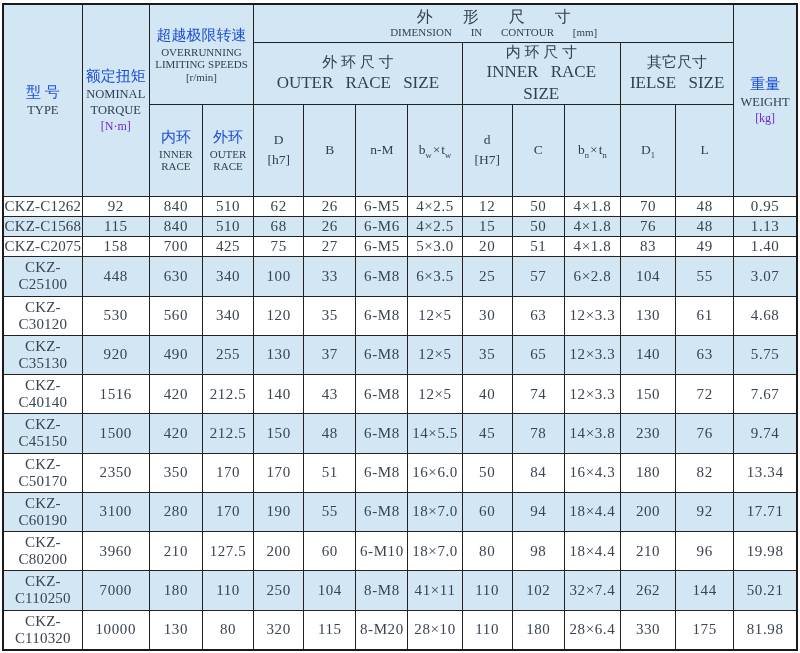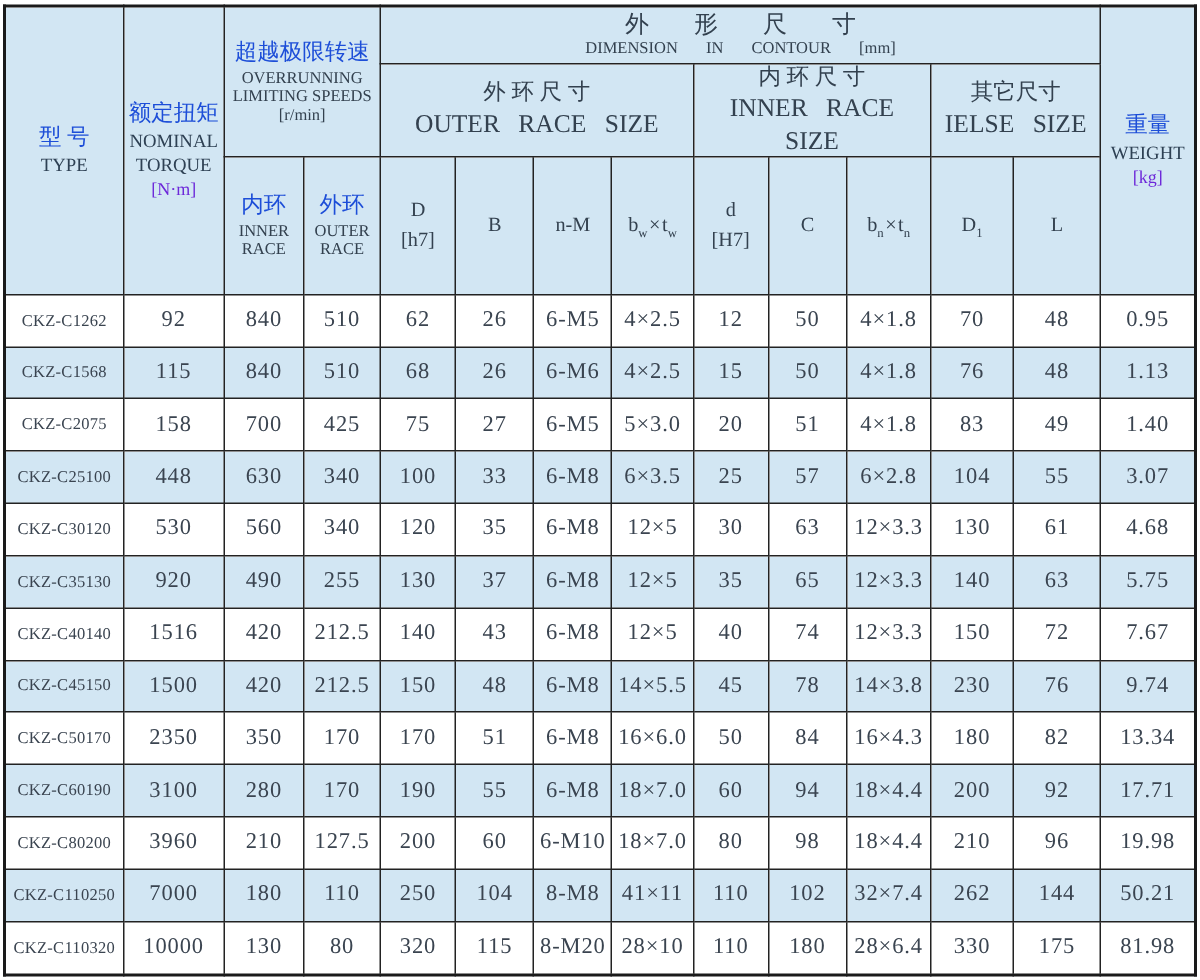--- a/index.html
+++ b/index.html
@@ -6,21 +6,21 @@
   html,body { width:800px; height:653px; background:#f7f7f5; }
   body { font-family:"Liberation Serif","DejaVu Serif",serif; }
   .page { width:800px; height:653px; background:#ffffff; padding:3px 2px 2px 2px; }
   table { width:796px; height:648px; border-collapse:collapse; table-layout:fixed;
           color:#33414f; border:2px solid #1a1a1a; }
   th, td { border:1px solid #222; text-align:center; vertical-align:middle; padding:0; overflow:hidden; }
   thead th { background:#d2e6f3; font-weight:normal; }
   tbody tr:nth-child(even) td { background:#d2e6f3; }
   tbody tr:nth-child(odd) td { background:#ffffff; }
   tbody td { font-size:15px; letter-spacing:0.6px; color:#3a4450; }
-  tbody td.type-cell { font-size:11px; letter-spacing:0.2px;margin-left:24px; }
+  tbody td.type-cell { font-size:15px; letter-spacing:0.2px;margin-left:24px; }
 
   .zh   { font-size:15px; color:#1d4ed8; line-height:1.35; }
   .en   { font-size:12.5px; line-height:1.3; color:#2e4154; }
   .unit { font-size:12px; line-height:1.4; color:#6d28d9; }
   .zh-title { font-size:16px; word-spacing:26px; line-height:1.2; }
   .en-title { font-size:11px; word-spacing:16px; line-height:1.2; }
   .zh-group { font-size:15px; line-height:1.25; }
   .en-group { font-size:17px; word-spacing:8px; line-height:1.25; }
   .en-tight { font-size:11px; line-height:1.15; }
   .gap { margin-top:0; }

